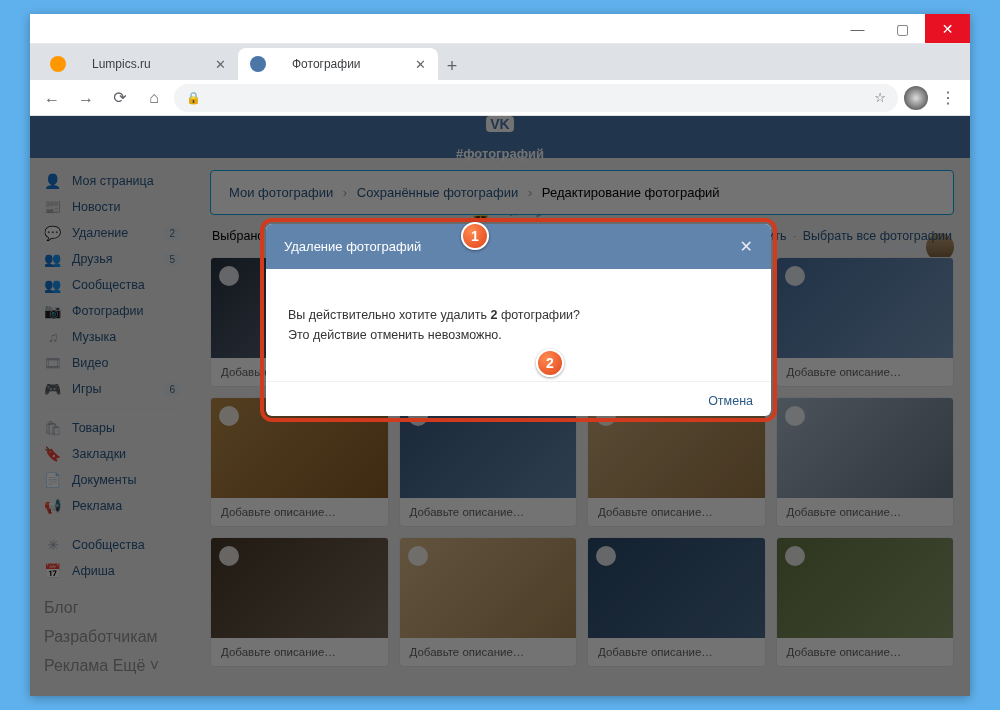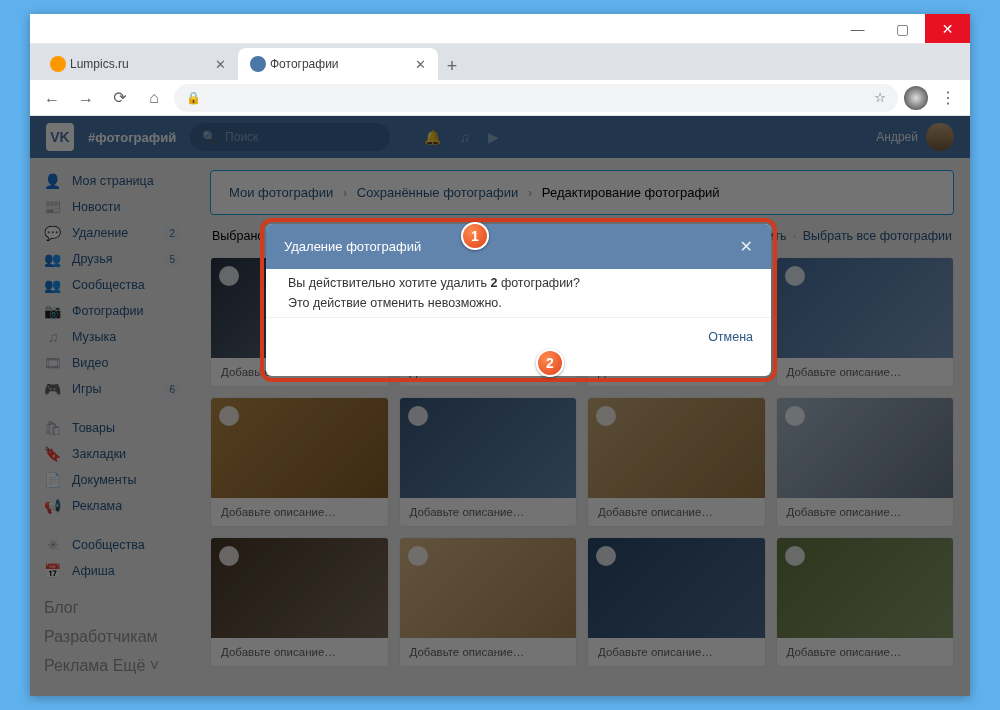--- a/index.html
+++ b/index.html
@@ -2,33 +2,33 @@
 <html><head>
 <meta charset="utf-8">
 <style>
 * { box-sizing: border-box; margin: 0; padding: 0; font-family: -apple-system, BlinkMacSystemFont, "Segoe UI", Arial, sans-serif; }
 body { background: #5fb1ed; width: 1000px; height: 710px; overflow: hidden; position: relative; }
 .window { position: absolute; top: 14px; left: 30px; width: 940px; height: 682px; background: #fff; box-shadow: 0 2px 10px rgba(0,0,0,0.3); }
 .titlebar { height: 30px; background: #fff; display: flex; justify-content: flex-end; align-items: stretch; border-bottom: 1px solid #e8e8e8; }
 .titlebar-btn { width: 45px; display: flex; align-items: center; justify-content: center; font-size: 14px; color: #666; cursor: pointer; }
 .titlebar-btn.close { background: #e81123; color: #fff; }
 .tabbar { height: 36px; background: #dee1e6; display: flex; align-items: flex-end; padding-left: 8px; }
-.tab { height: 32px; background: #dee1e6; border-radius: 8px 8px 0 0; padding: 0 12px; display: flex; align-items: center; gap: 4px; font-size: 12px; color: #3c4043; min-width: 200px; position: relative; justify-content: flex-end; }
+.tab { height: 32px; background: #dee1e6; border-radius: 8px 8px 0 0; padding: 0 12px; display: flex; align-items: center; gap: 26px; font-size: 12px; color: #3c4043; min-width: 200px; position: relative; justify-content: flex-end; }
 .tab.active { background: #fff; }
 .tab .favicon { width: 16px; height: 16px; border-radius: 50%; }
 .tab .close-tab { margin-left: auto; font-size: 13px; color: #666; cursor: pointer; }
 .newtab { width: 28px; height: 28px; display: flex; align-items: center; justify-content: center; color: #5f6368; font-size: 18px; cursor: pointer; }
 .toolbar { height: 36px; background: #fff; display: flex; align-items: center; padding: 0 8px; gap: 6px; border-bottom: 1px solid #e3e3e3; }
 .tbtn { width: 28px; height: 28px; display: flex; align-items: center; justify-content: center; color: #5f6368; font-size: 16px; cursor: pointer; border-radius: 50%; }
 .omnibox { flex: 1; height: 28px; background: #f1f3f4; border-radius: 14px; display: flex; align-items: center; padding: 0 12px; gap: 8px; font-size: 13px; color: #202124; }
 .omnibox .lock { color: #5f6368; font-size: 12px; }
 .omnibox .star { margin-left: auto; color: #5f6368; cursor: pointer; }
 .avatar-top { width: 24px; height: 24px; border-radius: 50%; background: radial-gradient(circle, #ddd, #333); }
 .vk-container { position: relative; height: 580px; overflow: hidden; }
-.vk-header { height: 42px; background: #4a76a8; display: flex; align-items: center; padding: 0 16px; gap: 14px; color: #fff; }
+.vk-header { height: 42px; background: #4a76a8; display: flex; align-items: center; padding: 0 16px; gap: 14px; color: #fff; flex-direction: column; }
 .vk-logo { width: 28px; height: 28px; background: #fff; color: #4a76a8; border-radius: 4px; display: flex; align-items: center; justify-content: center; font-weight: bold; font-size: 14px; }
 .vk-hashtag { font-size: 13px; font-weight: 600; }
 .vk-search { background: #3e6694; border-radius: 14px; height: 28px; width: 200px; display: flex; align-items: center; padding: 0 12px; gap: 8px; color: #8aa8c8; font-size: 12px; }
 .vk-icons { display: flex; gap: 18px; margin-left: 20px; color: #8fadc8; font-size: 14px; }
 .vk-user { margin-left: auto; display: flex; align-items: center; gap: 8px; color: #e5eef7; font-size: 12px; }
 .vk-user .uavatar { width: 28px; height: 28px; border-radius: 50%; background: linear-gradient(#c9a87d, #7a5c3a); }
 .vk-body { display: flex; background: #edeef0; height: 538px; }
 .sidebar { width: 164px; padding: 10px 0; }
 .side-item { display: flex; align-items: center; padding: 5px 14px; gap: 10px; font-size: 12.5px; color: #2a5885; cursor: pointer; }
 .side-item .sicon { width: 18px; color: #99a2ad; font-size: 14px; text-align: center; }
@@ -48,22 +48,22 @@
 .card { background: #fff; border: 1px solid #e3e4e8; border-radius: 4px; overflow: hidden; }
 .thumb { height: 100px; position: relative; background: #8a7a5e; }
 .thumb .check { position: absolute; top: 8px; left: 8px; width: 20px; height: 20px; background: rgba(255,255,255,0.85); border-radius: 50%; }
 .caption { padding: 8px 10px; font-size: 11.5px; color: #656565; }
 .dim-overlay { position: absolute; inset: 0; background: rgba(0,0,0,0.55); }
 .modal-wrap { position: absolute; top: 218px; left: 260px; width: 517px; }
 .modal-border { border: 4px solid #d23a1e; border-radius: 12px; padding: 2px; }
 .modal { background: #fff; border-radius: 6px; overflow: hidden; }
 .modal-head { background: #6184ad; color: #fff; padding: 13px 18px; display: flex; align-items: center; font-size: 13px; font-weight: 500; }
 .modal-head .mclose { margin-left: auto; cursor: pointer; font-size: 16px; opacity: 0.85; }
-.modal-body { padding: 4px 22px; font-size: 12.5px; color: #333; line-height: 1.6; }
-.modal-foot { padding: 12px 18px 32px; display: flex; justify-content: flex-end; align-items: center; gap: 14px; border-top: 1px solid #eef0f3; }
+.modal-body { padding: 36px 22px; font-size: 12.5px; color: #333; line-height: 1.6; }
+.modal-foot { padding: 12px 18px 8px; display: flex; justify-content: flex-end; align-items: center; gap: 14px; border-top: 1px solid #eef0f3; }
 .btn-cancel { color: #2a5885; font-size: 12.5px; cursor: pointer; }
 .btn-confirm-wrap { border: 3px solid #d23a1e; border-radius: 9px; padding: 2px; }
 .btn-confirm { background: #5181b8; color: #fff; padding: 7px 14px; border-radius: 4px; font-size: 12.5px; cursor: pointer; border: none; font-weight: 500; }
 .anno { position: absolute; width: 28px; height: 28px; border-radius: 50%; background: radial-gradient(circle at 35% 30%, #ff8a50, #e0431a); color: #fff; font-weight: bold; display: flex; align-items: center; justify-content: center; font-size: 14px; border: 2px solid #fff; box-shadow: 0 1px 3px rgba(0,0,0,0.4); z-index: 100; }
 .t-a { background: linear-gradient(135deg,#2a3545,#6b7a8a); }
 .t-b { background: linear-gradient(135deg,#d4a970,#8c6a3e); }
 .t-c { background: linear-gradient(135deg,#c89860,#a57838); }
 .t-d { background: linear-gradient(135deg,#4a6fa0,#7a9abe); }
 .t-e { background: linear-gradient(135deg,#b88a4a,#8a5e28); }
 .t-f { background: linear-gradient(135deg,#3a5a80,#6688ad); }

